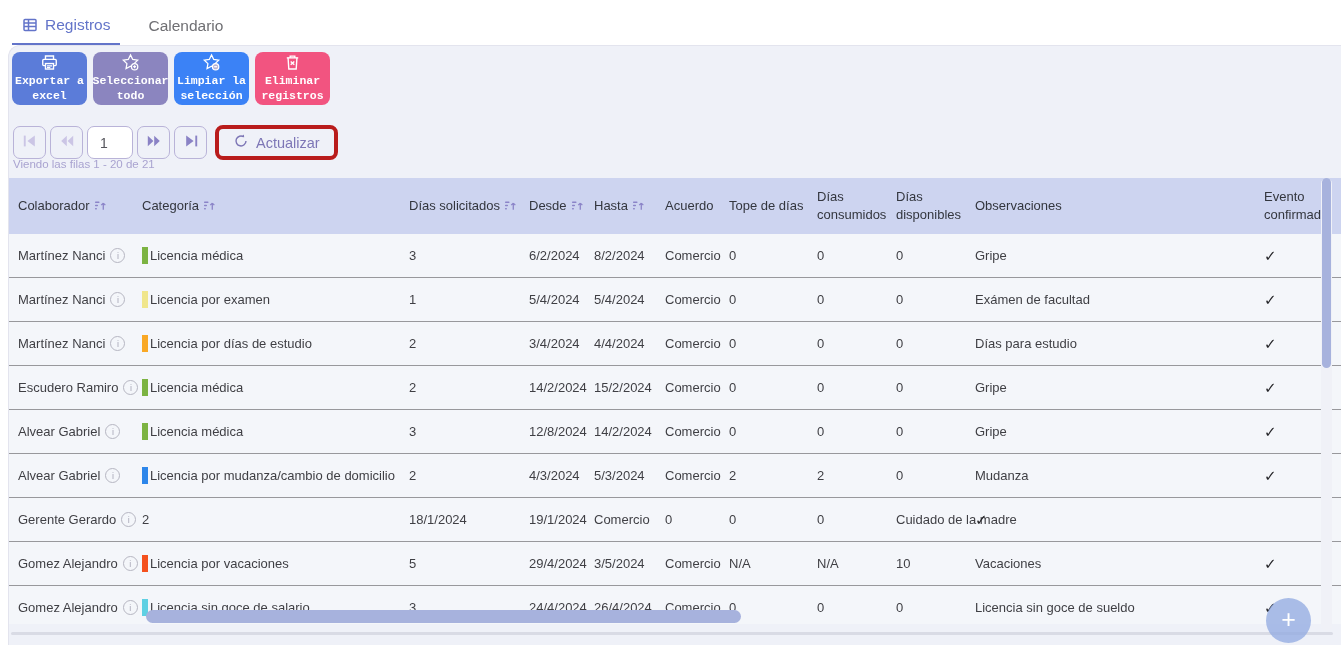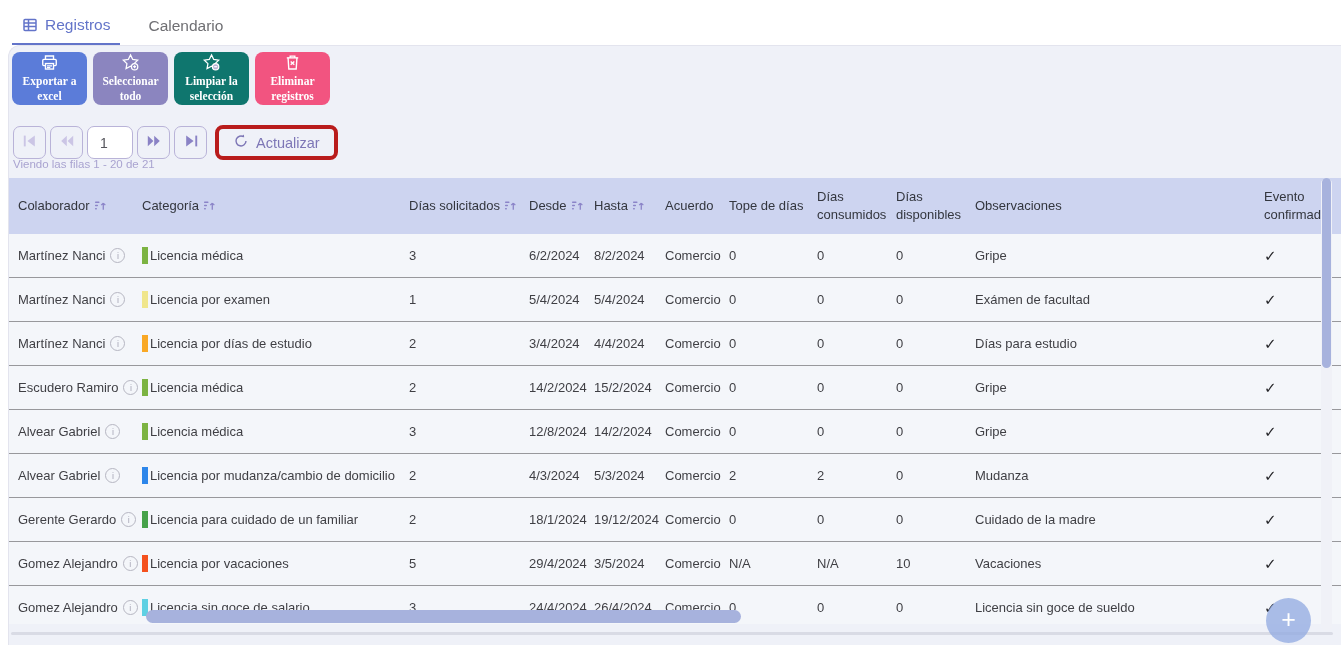--- a/index.html
+++ b/index.html
@@ -15,21 +15,21 @@
   .tab.active{color:#6374c9;border-bottom:2px solid #6374c9;}
   .tab-icon svg{display:block;}
   .tab+.tab{margin-left:18px;}
 
   
   .card{position:absolute;left:8px;top:45px;right:0;bottom:0;background:#eff1f8;
         border:1px solid #e3e4ee;border-right:none;border-bottom:none;border-top-left-radius:12px;box-sizing:border-box;}
 
   
   .toolbar{position:absolute;top:6px;left:3px;display:flex;gap:6px;}
-  .tbtn{width:75px;height:53px;border:none;border-radius:8px;color:#fff;font-family:Liberation Serif, serif;
+  .tbtn{width:75px;height:53px;border:none;border-radius:8px;color:#fff;font-family:Liberation Mono, monospace;
         font-size:11.5px;font-weight:600;line-height:1.3;display:flex;flex-direction:column;
         align-items:center;justify-content:center;gap:2px;padding:2px;cursor:pointer;text-align:center;}
   .bicon{height:19px;display:flex;align-items:center;}
 
   
   .pager{position:absolute;top:79px;left:4px;display:flex;gap:4px;align-items:center;}
   .pbtn{width:33px;height:33px;border:1px solid #b9b3d8;border-radius:7px;background:transparent;
         display:flex;align-items:center;justify-content:center;cursor:pointer;padding:0;}
   .pbtn.disabled{color:#cbc5e5;}
   .pbtn.enabled{color:#8a82c5;}
@@ -105,21 +105,21 @@
     <button class="tbtn" style="background: rgb(139, 133, 191); --b: #8b85bf;">
       <span class="bicon">
         <svg width="19" height="19" viewBox="0 0 18 18" fill="none" stroke="#fff" stroke-width="1.2">
           <path d="M9 1.8l2.1 4.3 4.7.7-3.4 3.3.8 4.7L9 12.6l-4.2 2.2.8-4.7L2.2 6.8l4.7-.7z"></path>
           <circle cx="12.9" cy="13" r="3" fill="var(--b)"></circle>
           <path d="M12.9 11.6v2.8M11.5 13h2.8"></path>
         </svg>
       </span>
       <span>Seleccionar todo</span>
     </button>
-    <button class="tbtn" style="background: #0f766e; --b: #b6b1d4;">
+    <button class="tbtn" style="background: #3b82f6; --b: #b6b1d4;">
       <span class="bicon">
         <svg width="19" height="19" viewBox="0 0 18 18" fill="none" stroke="#fff" stroke-width="1.2">
           <path d="M9 1.8l2.1 4.3 4.7.7-3.4 3.3.8 4.7L9 12.6l-4.2 2.2.8-4.7L2.2 6.8l4.7-.7z"></path>
           <circle cx="12.9" cy="13" r="3" fill="var(--b)"></circle>
           <path d="M11.5 13h2.8"></path>
         </svg>
       </span>
       <span>Limpiar la selección</span>
     </button>
     <button class="tbtn" style="background: rgb(242, 84, 128); --b: #f25480;">
@@ -412,27 +412,23 @@
     <div class="td td-evento">
       <span class="check"></span>
     </div>
   </div>
 
   <div class="tr cols">
     <div class="td td-colab">
       <span class="colab-name">Gerente Gerardo</span>
       <span class="info-icon"></span>
     </div>
-    <div class="td td-cat">
-      <span class="cat-bar" style="background: rgb(70, 162, 74);"></span>
-      <span class="cat-label">Licencia para cuidado de un familiar</span>
-    </div>
     <div class="td">2</div>
     <div class="td">18/1/2024</div>
-    <div class="td">19/12/2024</div>
+    <div class="td">19/1/2024</div>
     <div class="td">Comercio</div>
     <div class="td">0</div>
     <div class="td">0</div>
     <div class="td">0</div>
     <div class="td">Cuidado de la madre</div>
     <div class="td td-evento">
       <span class="check"></span>
     </div>
   </div>
 

